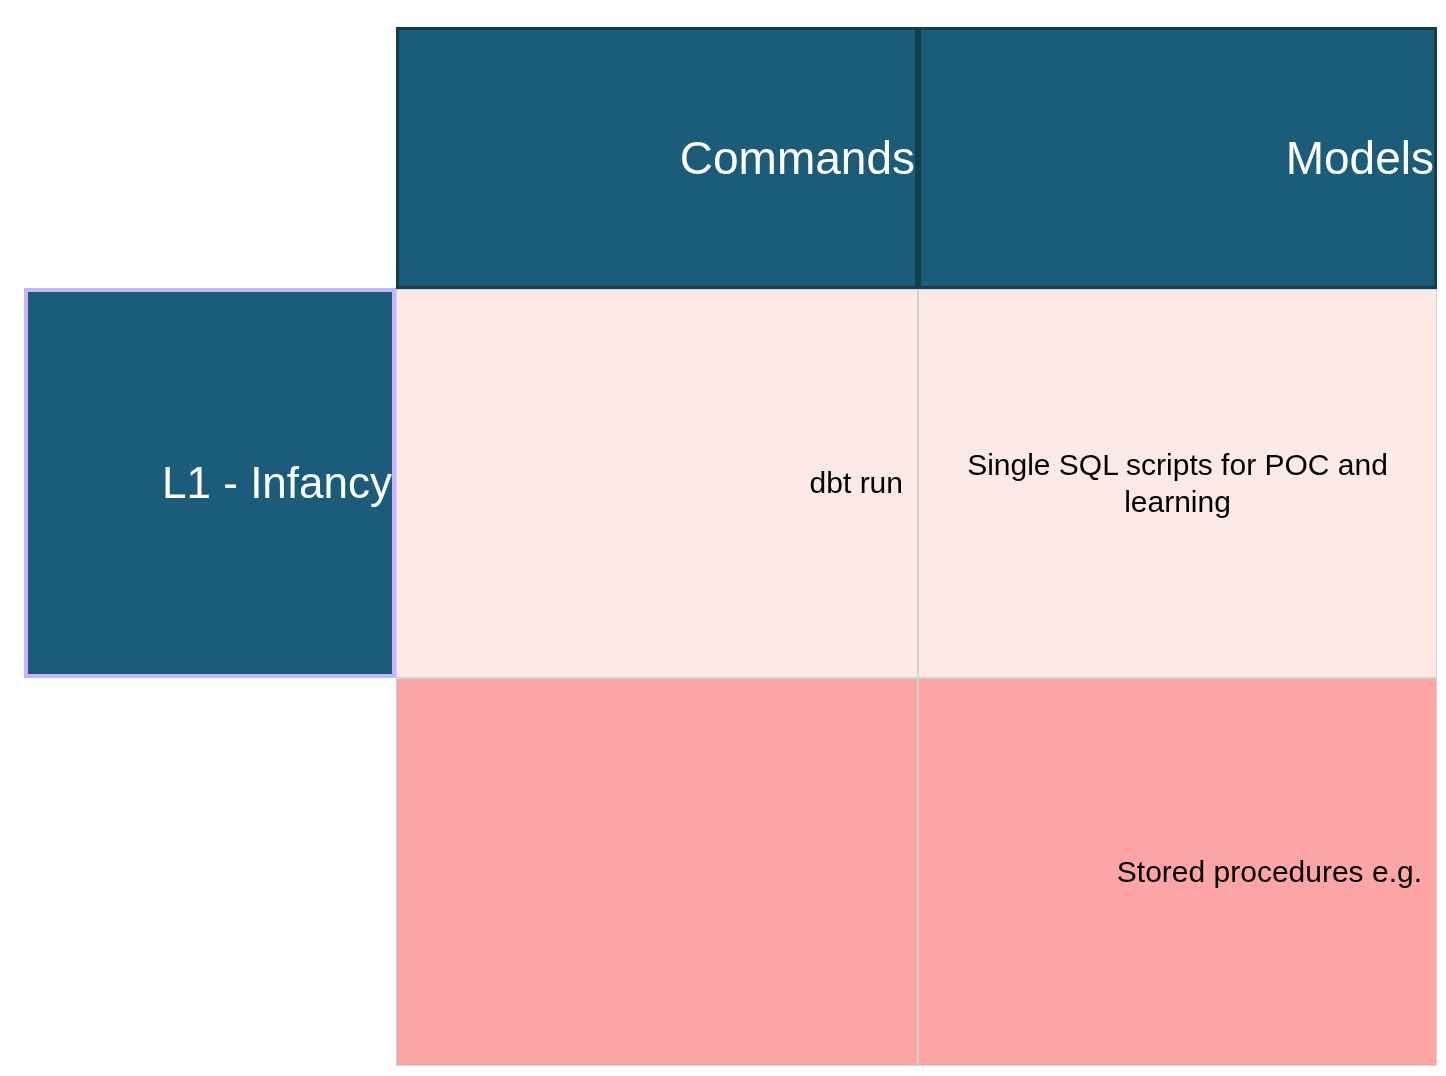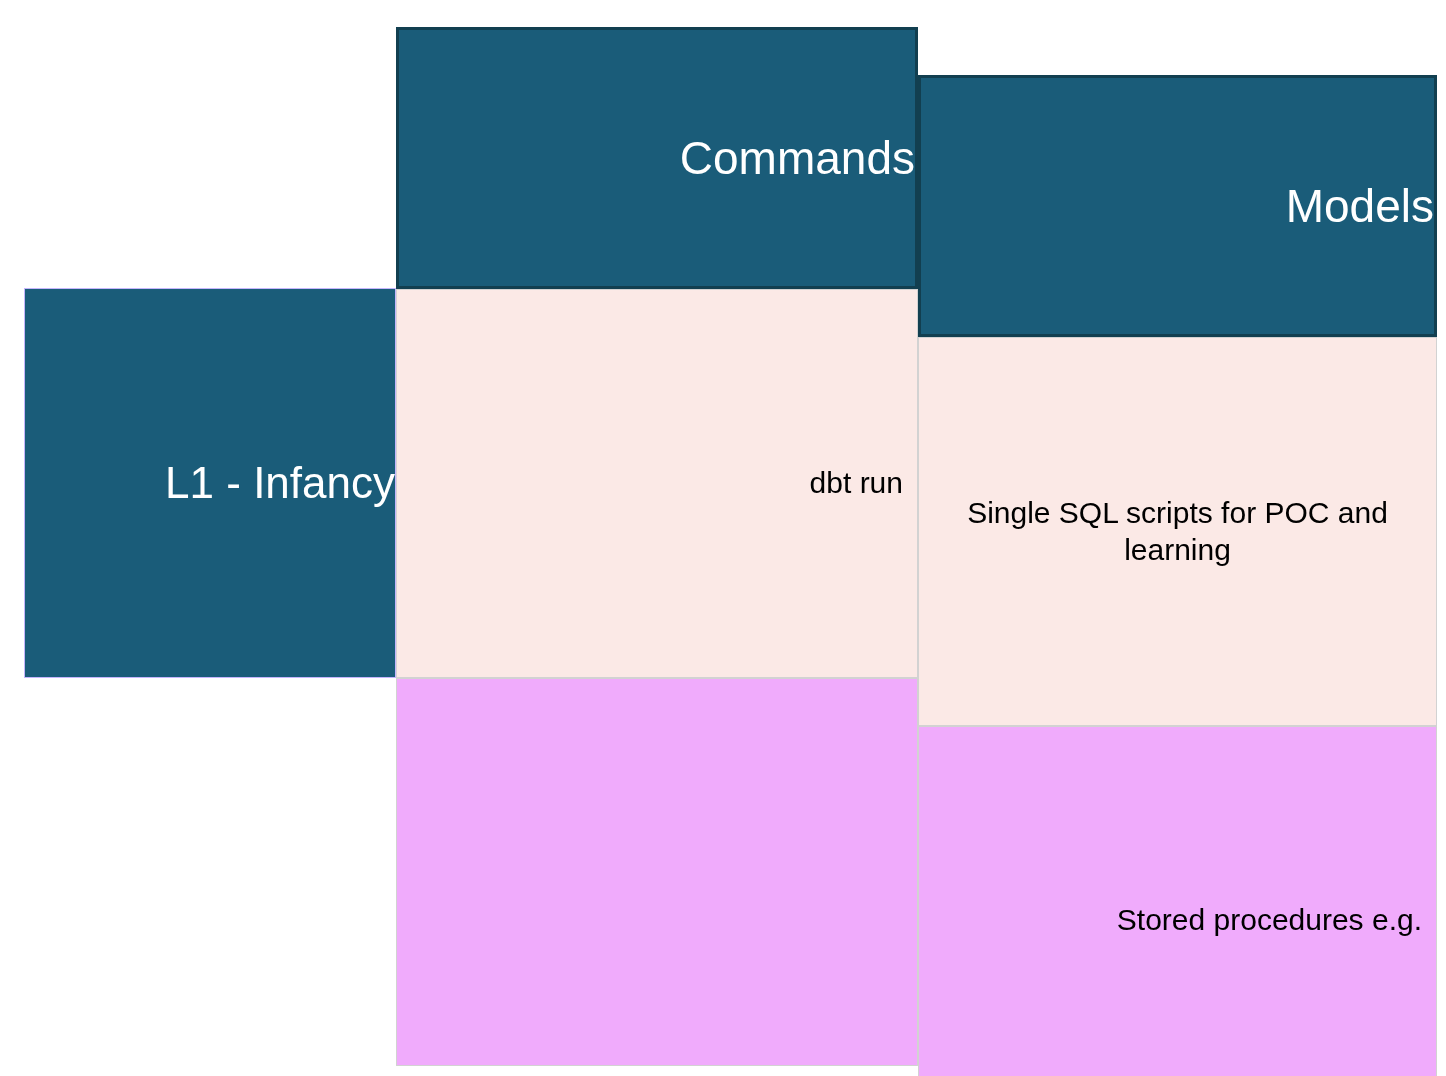--- a/index.html
+++ b/index.html
@@ -39,53 +39,53 @@
     background: #1a5c79;
     border: 3px solid #123f50;
     color: #ffffff;
     font-size: 46px;
     font-weight: 400;
   }
 
   
   .row-header {
     background: #1a5c79;
-    border: 1px solid #c4b5fd;
+    border: 4px solid #c4b5fd;
     color: #ffffff;
     font-size: 44px;
     font-weight: 400;
   }
 
   
   .body-cell {
     border: 1px solid #d2d2d2;
     color: #000000;
     font-size: 30px;
     font-weight: 400;
     padding: 0 14px;
   }
   .body-cell.fill-pink  { background: #fbe9e6; }
-  .body-cell.fill-white { background: #f0abfc; }
+  .body-cell.fill-white { background: #fca5a5; }
 
   .cell-text {
     display: block;
     max-width: 100%;
     white-space: pre-line;
   }
 
   
   .corner-blank {
     background: transparent;
     border: none;
   }
 
   
   .col-rowlabel { left: 24px;  width: 372px; }
   .col-commands { left: 396px; width: 522px; }
-  .col-models   { left: 918px; width: 519px; margin-top: 48px; }
+  .col-models   { left: 918px; width: 519px; }
 
   
   .row-head { top: 27px;  height: 262px; }
   .row-l1   { top: 288px; height: 390px; }
   .row-l0   { top: 678px; height: 390px; }
 
   
   .body-row-l1 { top: 289px; height: 389px; }
   .body-row-l0 { top: 678px; height: 388px; }
 </style>

